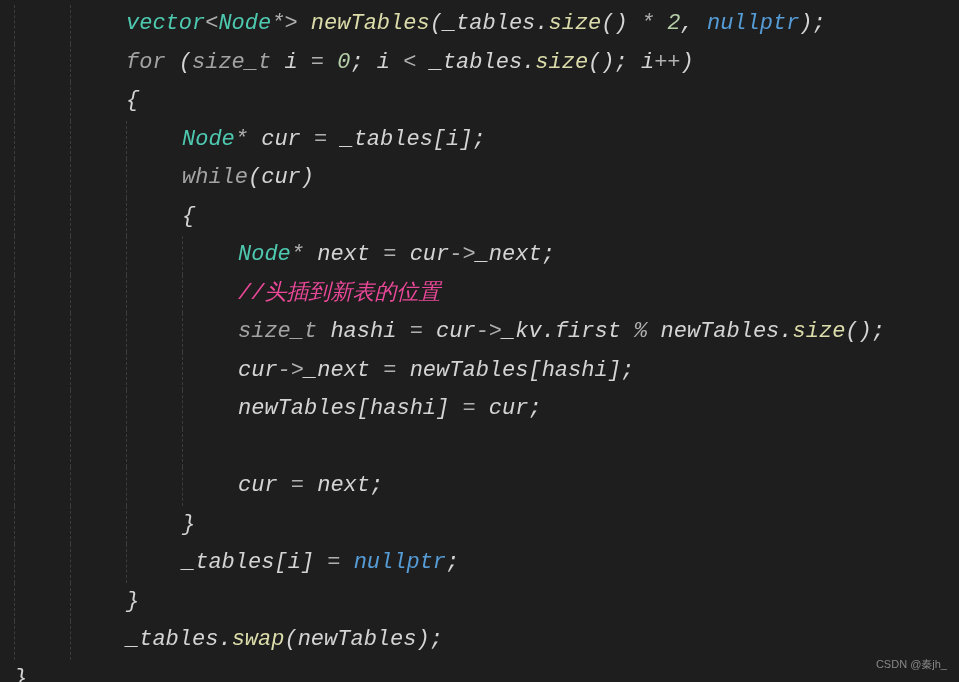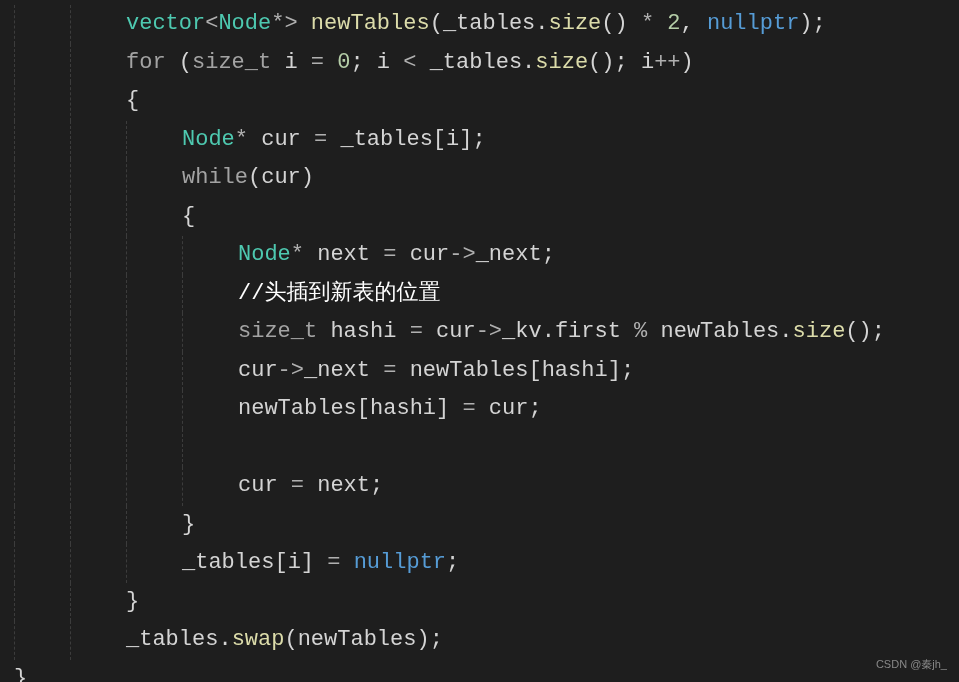--- a/index.html
+++ b/index.html
@@ -20,37 +20,38 @@
       position: relative;
     }
     .code-area {
       padding: 5px 0;
       white-space: pre;
     }
     .line {
       display: block;
       position: relative;
       min-height: 38px;
+      font-style: italic;
     }
     .indent-guide {
       position: absolute;
       top: 0;
       bottom: 0;
       width: 1px;
       border-left: 1px dashed #505050;
       opacity: 0.6;
     }
     .keyword { color: #a3a3a3; }
     .type { color: #4ec9b0; }
     .operator { color: #b0b0b0; }
     .punct { color: #d4d4d4; }
     .method { color: #dcdcaa; }
     .number { color: #b5cea8; }
     .builtin { color: #569cd6; }
-    .comment { color: #ffffff; }
+    .comment { color: #ec4899; }
     .text { color: #d4d4d4; }
     .watermark {
       position: absolute;
       bottom: 8px;
       right: 12px;
       font-size: 11px;
       color: #888888;
       font-family: Arial, sans-serif;
     }
     .code-text {

